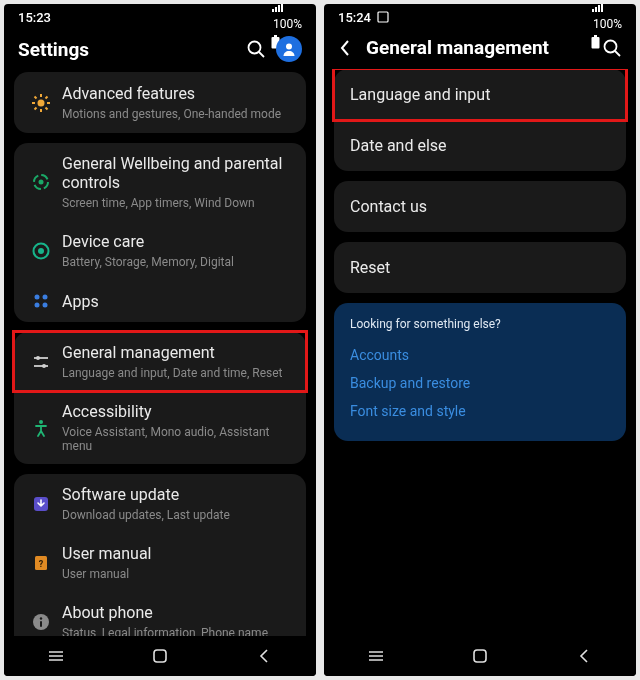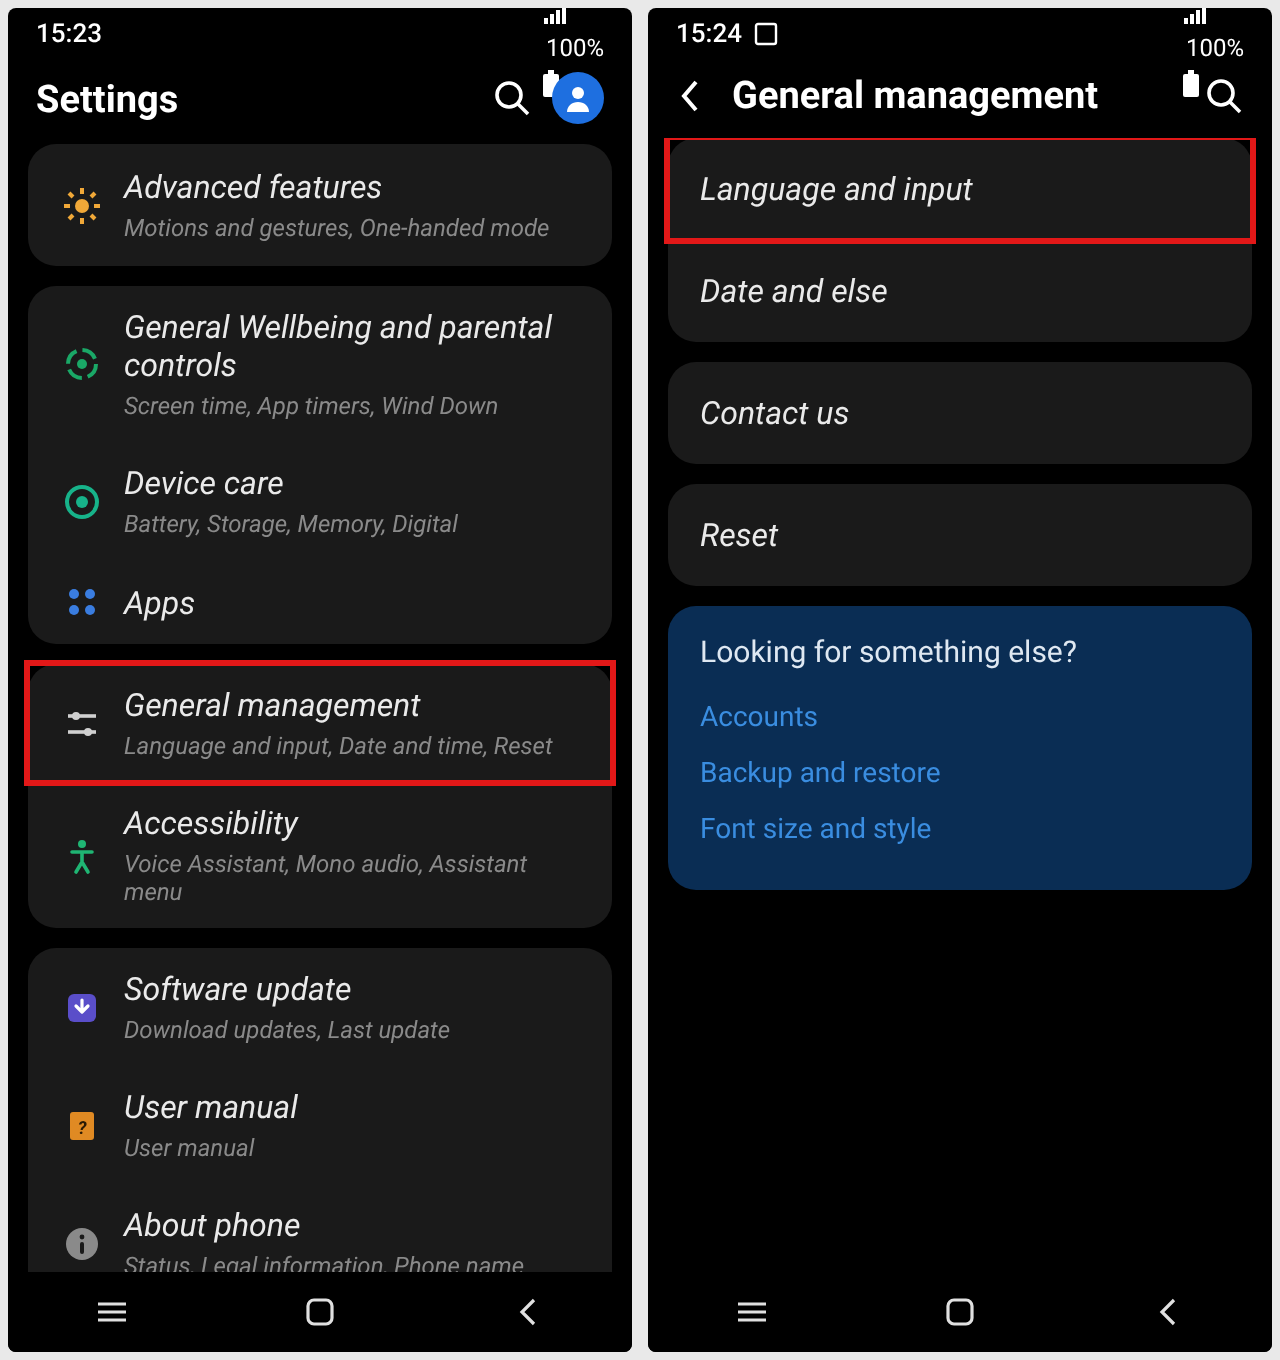--- a/index.html
+++ b/index.html
@@ -46,21 +46,20 @@
   .header .search { margin-left: auto; margin-right: 10px; display:flex; align-items:center;}
   .avatar {
     width: 26px; height: 26px; border-radius: 50%;
     background: #1e6fe0; display: flex; align-items: center; justify-content: center;
   }
   .content { flex: 1; overflow: hidden; padding: 0 10px; }
   .card {
     background: #1a1a1a;
     border-radius: 14px;
     margin-bottom: 10px;
-    font-style: italic;
   }
   .row {
     display: flex;
     align-items: center;
     padding: 12px 12px;
     position: relative;
   }
   .row + .row { border-top: 0; }
   .icon-slot {
     width: 30px;
@@ -74,21 +73,21 @@
   .title-line { color: #eaeaea; font-size: 16px; }
   .sub-line { color: #8a8a8a; font-size: 12px; margin-top: 4px; }
   .row-simple { padding: 16px 16px; color: #eaeaea; font-size: 16px; }
   .highlight { outline: 3px solid #e21818; outline-offset: -1px; }
   .suggest-card {
     background: #0a2d54;
     border-radius: 14px;
     padding: 14px 16px 16px 16px;
     margin-top: 10px;
   }
-  .suggest-title { color: #dfe8f2; font-size: 15px; margin-bottom: 10px; }
+  .suggest-title { color: #dfe8f2; font-size: 12px; margin-bottom: 10px; }
   .suggest-link { color: #3a8de0; font-size: 14px; padding: 6px 0; }
   .navbar {
     height: 40px;
     display: flex;
     justify-content: space-around;
     align-items: center;
     background: #000;
   }
   .navbtn { color: #e0e0e0; width: 40px; display:flex; justify-content:center; }
   .small-gap .row { padding: 11px 12px; }

